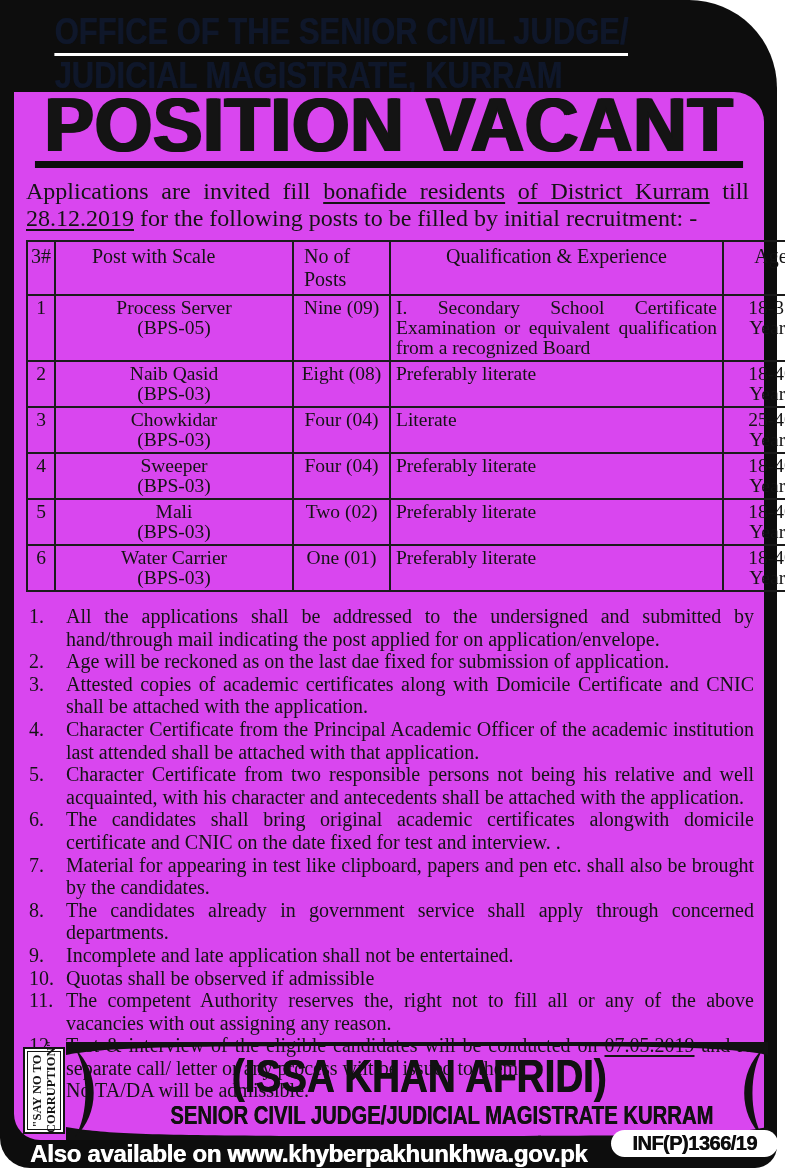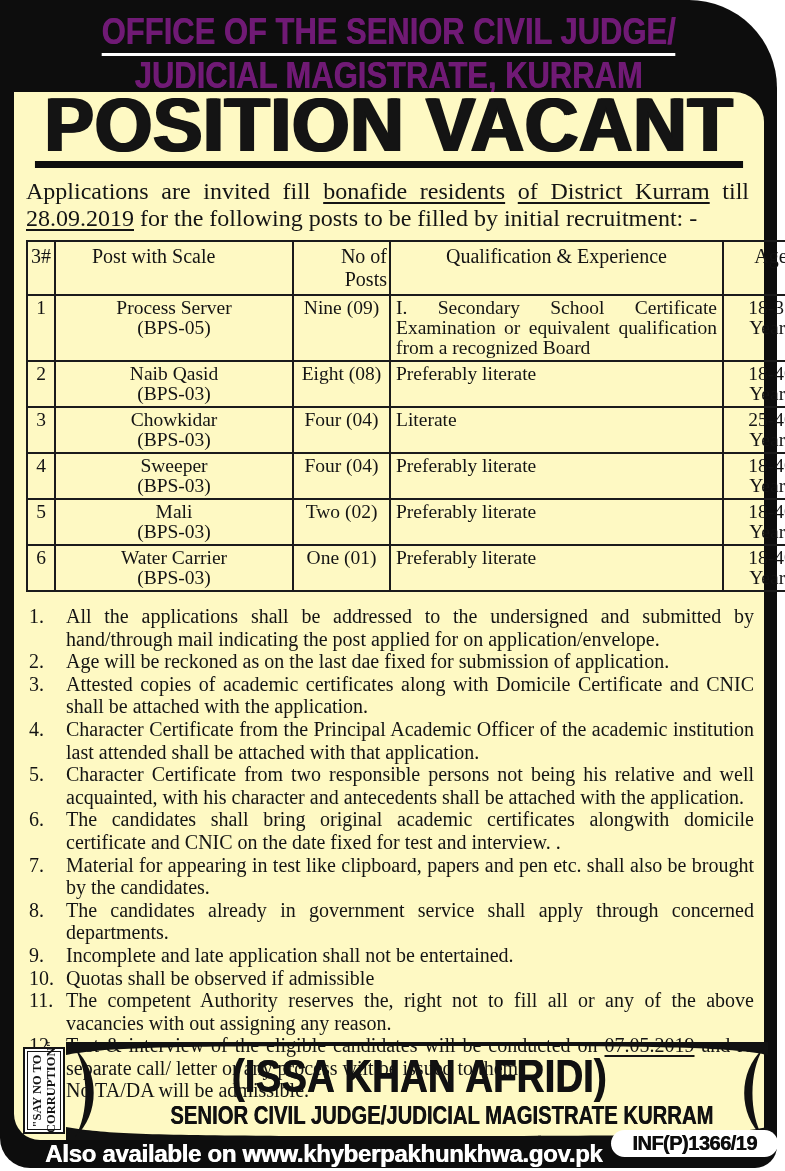--- a/index.html
+++ b/index.html
@@ -10,26 +10,26 @@
   }
   
   .frame {
     position:absolute; left:0; top:0; width:777px; height:1168px;
     background:#0d0d0d;
     border-radius:0 88px 22px 30px;
   }
   
   .inner {
     position:absolute; left:14px; top:92px; width:750px; height:1048px;
-    background:#fef9c3; border-radius:0 30px 0 26px;
+    background:#d946ef; border-radius:0 30px 0 26px;
   }
   
   .masthead {
     position:absolute; left:0; top:0; width:777px; padding-top:12px;
-    text-align:center; color:#701a75;
+    text-align:left; color:#0f172a;
     font-family:"Liberation Sans", sans-serif; font-weight:bold;
   }
   .masthead .mline {
     font-size:36px; line-height:40px; letter-spacing:0;
     transform:scaleX(.86); transform-origin:50% 50%;
     text-shadow:.6px 0 currentColor;
   }
   .masthead .mline span { display:inline-block; border-bottom:3px solid #fff; padding-bottom:1px; }
   
   .pv-wrap { padding-top:2px; }
@@ -49,21 +49,21 @@
   }
   .u { text-decoration:underline; text-decoration-thickness:2px; text-underline-offset:3px; }
   
   table.vac {
     margin:8px 12px 0 12px; width:738px; border-collapse:collapse;
     table-layout:fixed; font-size:19.5px;
   }
   table.vac th, table.vac td { border:2px solid #1b1b1b; vertical-align:top; }
   table.vac th { font-weight:normal; font-size:20px; height:42px; padding:3px 2px; text-align:center; }
   table.vac th.c1 { text-align:left; padding-left:4px; }
-  table.vac th.c2 { text-align:right; padding-left:22px; }
+  table.vac th.c2 { text-align:left; padding-left:10px; }
   table.vac td { padding:2px 2px; line-height:20px; text-align:center; height:40px; }
   table.vac td.qual { text-align:justify; padding:2px 5px; }
   
   .conds { margin:13px 10px 0 11px; font-size:20px; line-height:22.6px; }
   .cond { display:flex; }
   .cond .n { flex:none; width:41px; padding-left:4px; }
   .cond .t { flex:1; text-align:justify; }
   
   .motto {
     position:absolute; left:23px; top:1047px; width:42px; height:87px;
@@ -84,21 +84,21 @@
     text-shadow:.8px 0 currentColor; white-space:nowrap; color:#111;
   }
   .sig-desig {
     position:absolute; left:100px; top:1101px; width:638px; text-align:center;
     font-family:"Liberation Sans", sans-serif; font-weight:bold;
     font-size:26px; line-height:28px; transform:scaleX(.78); transform-origin:50% 50%;
     text-shadow:.5px 0 currentColor; white-space:nowrap; color:#111;
   }
   
   .avail {
-    position:absolute; left:45px; top:1140px; color:#fff;
+    position:absolute; left:30px; top:1140px; color:#fff;
     font-family:"Liberation Sans", sans-serif; font-weight:bold;
     font-size:24px; line-height:27px; letter-spacing:-.3px;
     text-shadow:.6px 0 currentColor; white-space:nowrap;
   }
   .refpill {
     position:absolute; left:611px; top:1130px; width:167px; height:27px;
     background:#fff; border-radius:14px; text-align:center;
     font-family:"Liberation Sans", sans-serif; font-weight:bold;
     font-size:20px; line-height:27px; letter-spacing:-.5px; color:#0d0d0d;
     text-shadow:.5px 0 currentColor;
@@ -113,21 +113,21 @@
   <div class="masthead">
     <div class="mline"><span>OFFICE OF THE SENIOR CIVIL JUDGE/</span></div>
     <div class="mline"><span>JUDICIAL MAGISTRATE, KURRAM</span></div>
   </div>
 
   <div class="inner">
     <div class="pv-wrap">
       <div class="pv">POSITION VACANT</div>
     </div>
 
-    <p class="intro" id="intro"><span>Applications are invited fill </span><span class="u">bonafide residents</span><span> </span><span class="u">of District Kurram</span><span> till </span><span class="u">28.09.2019</span><span> for the following posts to be filled by initial recruitment: -</span></p>
+    <p class="intro" id="intro"><span>Applications are invited fill </span><span class="u">bonafide residents</span><span> </span><span class="u">of District Kurram</span><span> till </span><span class="u">28.12.2019</span><span> for the following posts to be filled by initial recruitment: -</span></p>
 
     <table class="vac">
       <thead>
           <tr id="thead-row">
             <th class="c0" style="width: 28px;">3#</th>
             <th class="c1" style="width: 238px; padding-left: 36px;">Post with Scale</th>
             <th class="c2" style="width: 97px;">No of Posts</th>
             <th class="c3" style="width: 333px; margin-left: 30px;">Qualification &amp; Experience</th>
             <th class="c4" style="width: 96px;">Age</th>
           </tr>

